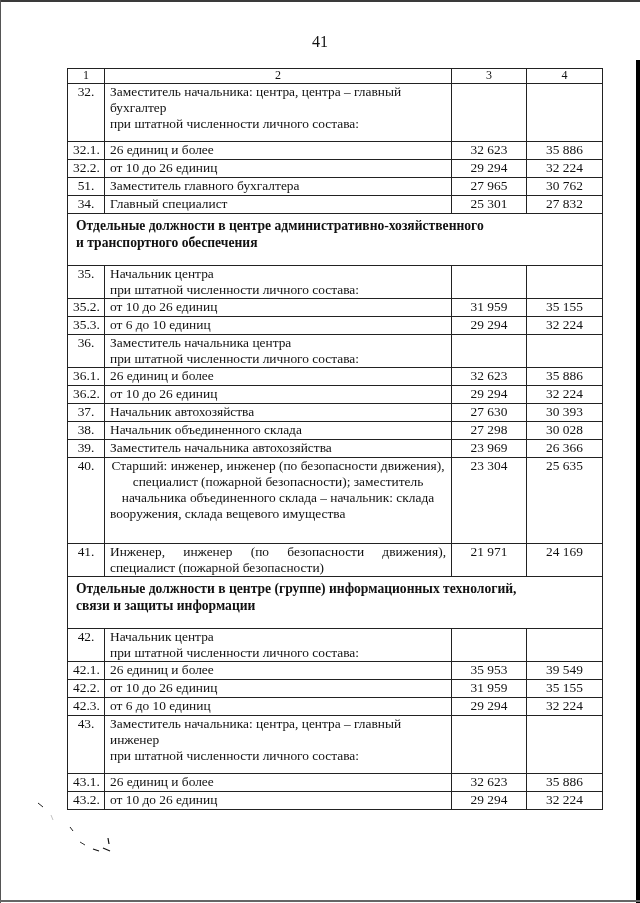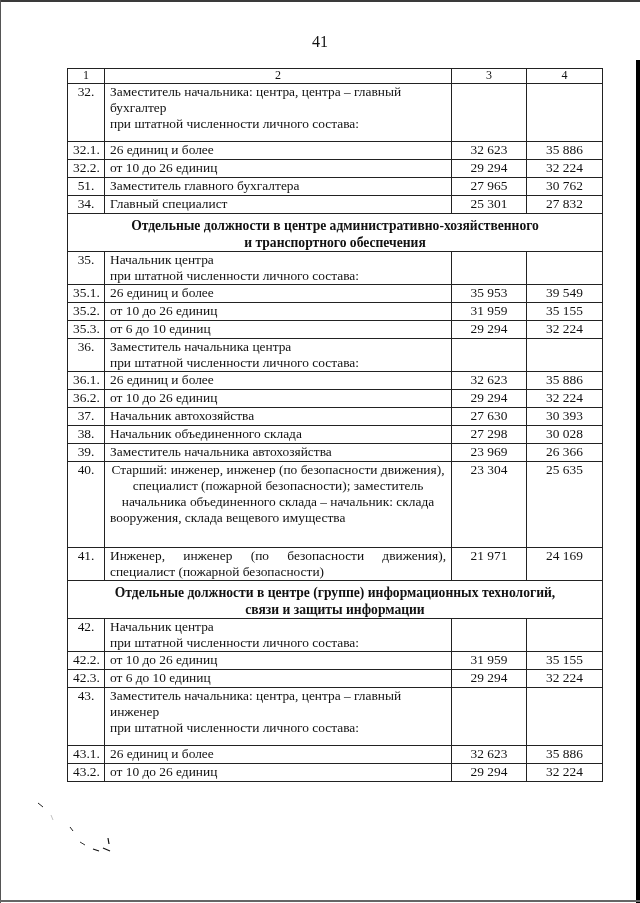--- a/index.html
+++ b/index.html
@@ -30,21 +30,21 @@
   }
   col.c1 { width: 37px; }
   col.c2 { width: 347px; }
   col.c3 { width: 75px; }
   col.c4 { width: 76px; }
   td.num { text-align: center; padding: 1px 0 0 0; margin-top: 12px; }
   td.val { text-align: center; padding-top: 1px; margin-top: 48px; }
   td.desc { text-align: justify; text-align-last: left; padding-top: 1px; }
   tr.head td { text-align: center; height: 14px; font-size: 12px; line-height: 13px; }
   tr.section td {
-    text-align: center; font-weight: bold; padding: 3px 8px 0 8px;
+    font-weight: bold; padding: 3px 8px 14px 8px;
     line-height: 17px; font-size: 13.6px;
   }
   tr.r1 td { height: 17px; }
   tr.r2 td { height: 32px; }
   tr.r4 td { height: 57px; }
   tr.r5 td { height: 85px; text-align: center; }
   .desc-line { display: block; }
   .specks { position: absolute; left: 35px; top: 800px; width: 90px; height: 70px; }
 </style>
 </head>
@@ -122,28 +122,20 @@
       <tr class="r2">
         <td class="num">35.</td>
         <td class="desc">
           <span class="desc-line">Начальник центра</span>
           <span class="desc-line">при штатной численности личного состава:</span>
         </td>
         <td class="val"></td>
         <td class="val"></td>
       </tr>
       <tr class="r1">
-        <td class="num">35.1.</td>
-        <td class="desc">
-          <span class="desc-line">26 единиц и более</span>
-        </td>
-        <td class="val">35 953</td>
-        <td class="val">39 549</td>
-      </tr>
-      <tr class="r1">
         <td class="num">35.2.</td>
         <td class="desc">
           <span class="desc-line">от 10 до 26 единиц</span>
         </td>
         <td class="val">31 959</td>
         <td class="val">35 155</td>
       </tr>
       <tr class="r1">
         <td class="num">35.3.</td>
         <td class="desc">
@@ -224,20 +216,28 @@
         </td>
       </tr>
       <tr class="r2">
         <td class="num">42.</td>
         <td class="desc">
           <span class="desc-line">Начальник центра</span>
           <span class="desc-line">при штатной численности личного состава:</span>
         </td>
         <td class="val"></td>
         <td class="val"></td>
+      </tr>
+      <tr class="r1">
+        <td class="num">42.1.</td>
+        <td class="desc">
+          <span class="desc-line">26 единиц и более</span>
+        </td>
+        <td class="val">35 953</td>
+        <td class="val">39 549</td>
       </tr>
       <tr class="r1">
         <td class="num">42.2.</td>
         <td class="desc">
           <span class="desc-line">от 10 до 26 единиц</span>
         </td>
         <td class="val">31 959</td>
         <td class="val">35 155</td>
       </tr>
       <tr class="r1">

